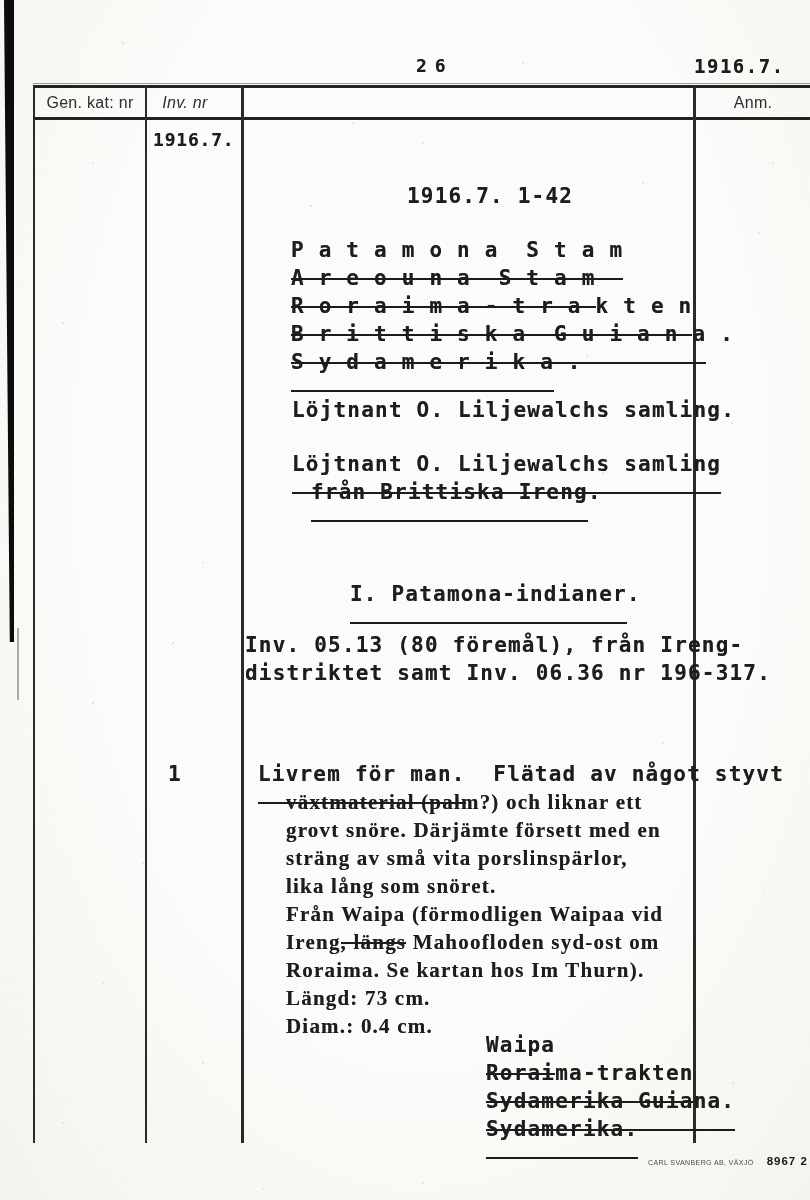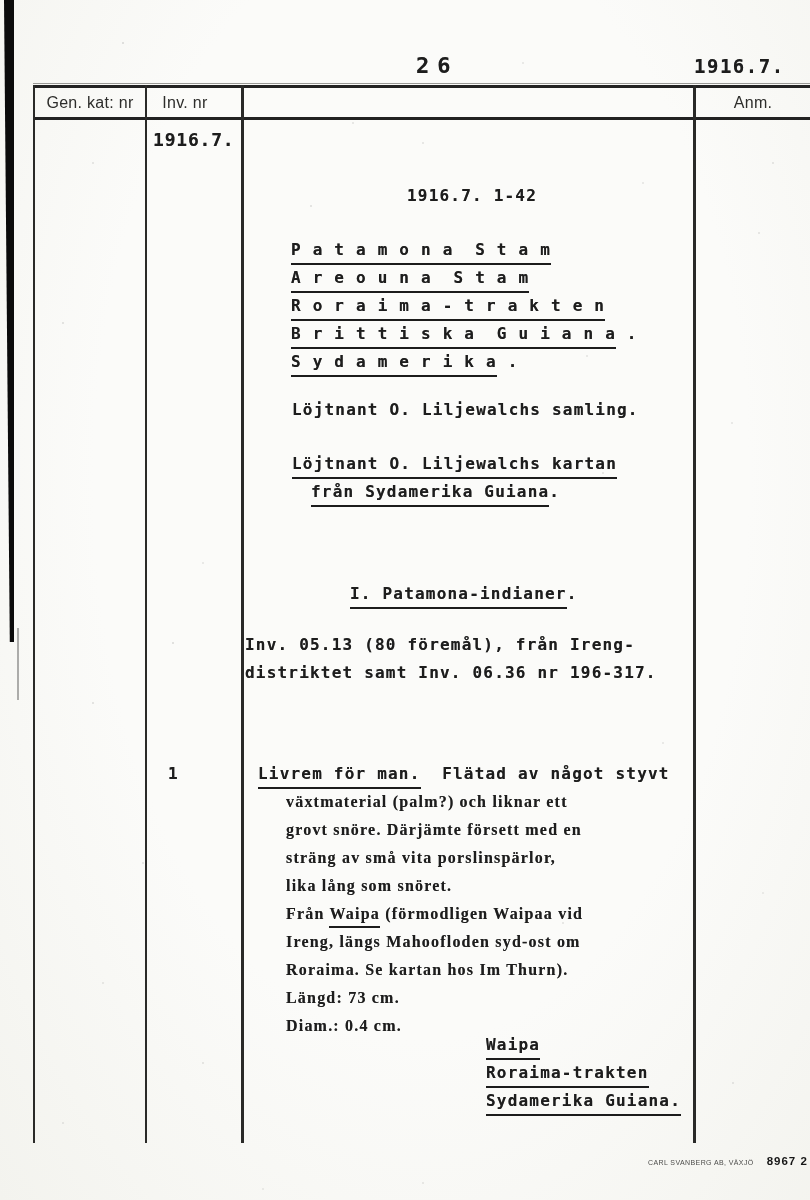--- a/index.html
+++ b/index.html
@@ -7,48 +7,48 @@
   .page{
     position:relative;width:810px;height:1200px;
     background:radial-gradient(ellipse at 52% 40%, #fbfbf9 55%, #f3f3ee 100%);
     font-family:"DejaVu Sans Mono", monospace;
     color:#1c1c1c;
   }
   
   .tw{
     font-family:"DejaVu Sans Mono", monospace;
     font-weight:700;
-    font-size:16px;
+    font-size:21px;
     letter-spacing:1.2px;
     line-height:28px;
     color:#1d1d1d;
     white-space:pre;
     text-shadow:0 0 0.5px rgba(25,25,25,0.55);
   }
   .abs{position:absolute;}
-  .ul{border-bottom:2px solid #1c1c1c;padding-bottom:4px;}
+  .ul{border-bottom:2px solid #1c1c1c;padding-bottom:16px;}
   .line{white-space:pre;}
   .hang .line:not(:first-child){margin-left:28px;font-family:Liberation Serif, serif;}
 
   
   .hline{position:absolute;background:#222;}
   .hline.shadow{background:#9a9a97;}
   .vline{position:absolute;background:#2a2a28;}
 
   
   .hdr{
     position:absolute;
     font-family:"Liberation Sans", sans-serif;
     font-size:16px;
     color:#2d2d2b;
     text-align:center;
     letter-spacing:0.3px;
   }
 
-  .pagenum{font-size:22px;letter-spacing:8px;}
+  .pagenum{font-size:18px;letter-spacing:8px;}
   .topref{font-size:19px;letter-spacing:1.5px;}
   .invval{font-size:18px;letter-spacing:0.8px;}
 
   .black-bar{
     position:absolute;left:4px;top:0;width:10px;height:642px;
     background:#0c0c0c;
     clip-path:polygon(0 0,100% 0,100% 100%,58% 100%);
   }
   .gray-tail{position:absolute;left:17px;top:628px;width:2px;height:72px;background:rgba(110,110,108,0.55);}
 
@@ -89,41 +89,41 @@
 
   <div class="hline shadow" style="left:33px;top:83px;width:777px;height:1px;"></div>
   <div class="hline" style="left:33px;top:85px;width:777px;height:3px;"></div>
   <div class="hline" style="left:33px;top:117px;width:777px;height:3px;"></div>
   <div class="vline" style="left:33px;top:85px;width:2px;height:1058px;"></div>
   <div class="vline" style="left:145px;top:85px;width:2px;height:1058px;"></div>
   <div class="vline" style="left:241px;top:85px;width:3px;height:1058px;"></div>
   <div class="vline" style="left:693px;top:85px;width:3px;height:1058px;"></div>
 
   <div class="hdr" style="left:35px;top:94px;width:110px;">Gen. kat: nr</div>
-  <div class="hdr" style="left:147px;top:94px;width:76px;">Inv. nr</div>
+  <div class="hdr" style="left:147px;top:94px;width:76px;font-style:italic;">Inv. nr</div>
   <div class="hdr" style="left:696px;top:94px;width:114px;">Anm.</div>
 
   <div class="abs tw invval" style="left:153px;top:126px;">1916.7.</div>
 
   <div class="abs tw" style="left:407px;top:182px;">1916.7. 1-42</div>
 
   <div class="abs tw" style="left:291px;top:236px;"><div class="line"><span class="ul">P a t a m o n a  S t a m</span></div><div class="line"><span class="ul">A r e o u n a  S t a m</span></div><div class="line"><span class="ul">R o r a i m a - t r a k t e n</span></div><div class="line"><span class="ul">B r i t t i s k a  G u i a n a</span><span> .</span></div><div class="line"><span class="ul">S y d a m e r i k a</span><span> .</span></div></div>
 
   <div class="abs tw" style="left:292px;top:396px;">Löjtnant O. Liljewalchs samling.</div>
 
-  <div class="abs tw" style="left:292px;top:450px;"><span class="ul">Löjtnant O. Liljewalchs kartan</span></div>
-  <div class="abs tw" style="left:311px;top:478px;"><span class="ul">från Sydamerika Guiana</span><span>.</span></div>
+  <div class="abs tw" style="left:292px;top:450px;"><span class="ul">Löjtnant O. Liljewalchs samling</span></div>
+  <div class="abs tw" style="left:311px;top:478px;"><span class="ul">från Brittiska Ireng</span><span>.</span></div>
 
 
   <div class="abs tw" style="left:350px;top:580px;"><span class="ul">I. Patamona-indianer</span><span>.</span></div>
 
   <div class="abs tw" style="left:245px;top:631px;"><div class="line"><span>Inv. 05.13 (80 föremål), från Ireng-</span></div><div class="line"><span>distriktet samt Inv. 06.36 nr 196-317.</span></div></div>
 
   <div class="abs tw" style="left:168px;top:760px;">1</div>
   <div class="abs tw hang" style="left:258px;top:760px;"><div class="line"><span class="ul">Livrem för man.</span><span>  Flätad av något styvt</span></div><div class="line"><span>växtmaterial (palm?) och liknar ett</span></div><div class="line"><span>grovt snöre. Därjämte försett med en</span></div><div class="line"><span>sträng av små vita porslinspärlor,</span></div><div class="line"><span>lika lång som snöret.</span></div><div class="line"><span>Från </span><span class="ul">Waipa</span><span> (förmodligen Waipaa vid</span></div><div class="line"><span>Ireng, längs Mahoofloden syd-ost om</span></div><div class="line"><span>Roraima. Se kartan hos Im Thurn).</span></div><div class="line"><span>Längd: 73 cm.</span></div><div class="line"><span>Diam.: 0.4 cm.</span></div></div>
-  <div class="abs tw" style="left:486px;top:1031px;"><div class="line"><span class="ul">Waipa</span></div><div class="line"><span class="ul">Roraima-trakten</span></div><div class="line"><span class="ul">Sydamerika Guiana.</span></div></div>
+  <div class="abs tw" style="left:486px;top:1031px;"><div class="line"><span class="ul">Waipa</span></div><div class="line"><span class="ul">Roraima-trakten</span></div><div class="line"><span class="ul">Sydamerika Guiana.</span></div><div class="line"><span class="ul">Sydamerika.</span></div></div>
 
   <div class="footer">
     <span class="printer">CARL SVANBERG AB, VÄXJÖ</span>
     <span class="code">8967 2 70</span>
   </div>
 
 </div>
 
 </body></html>

